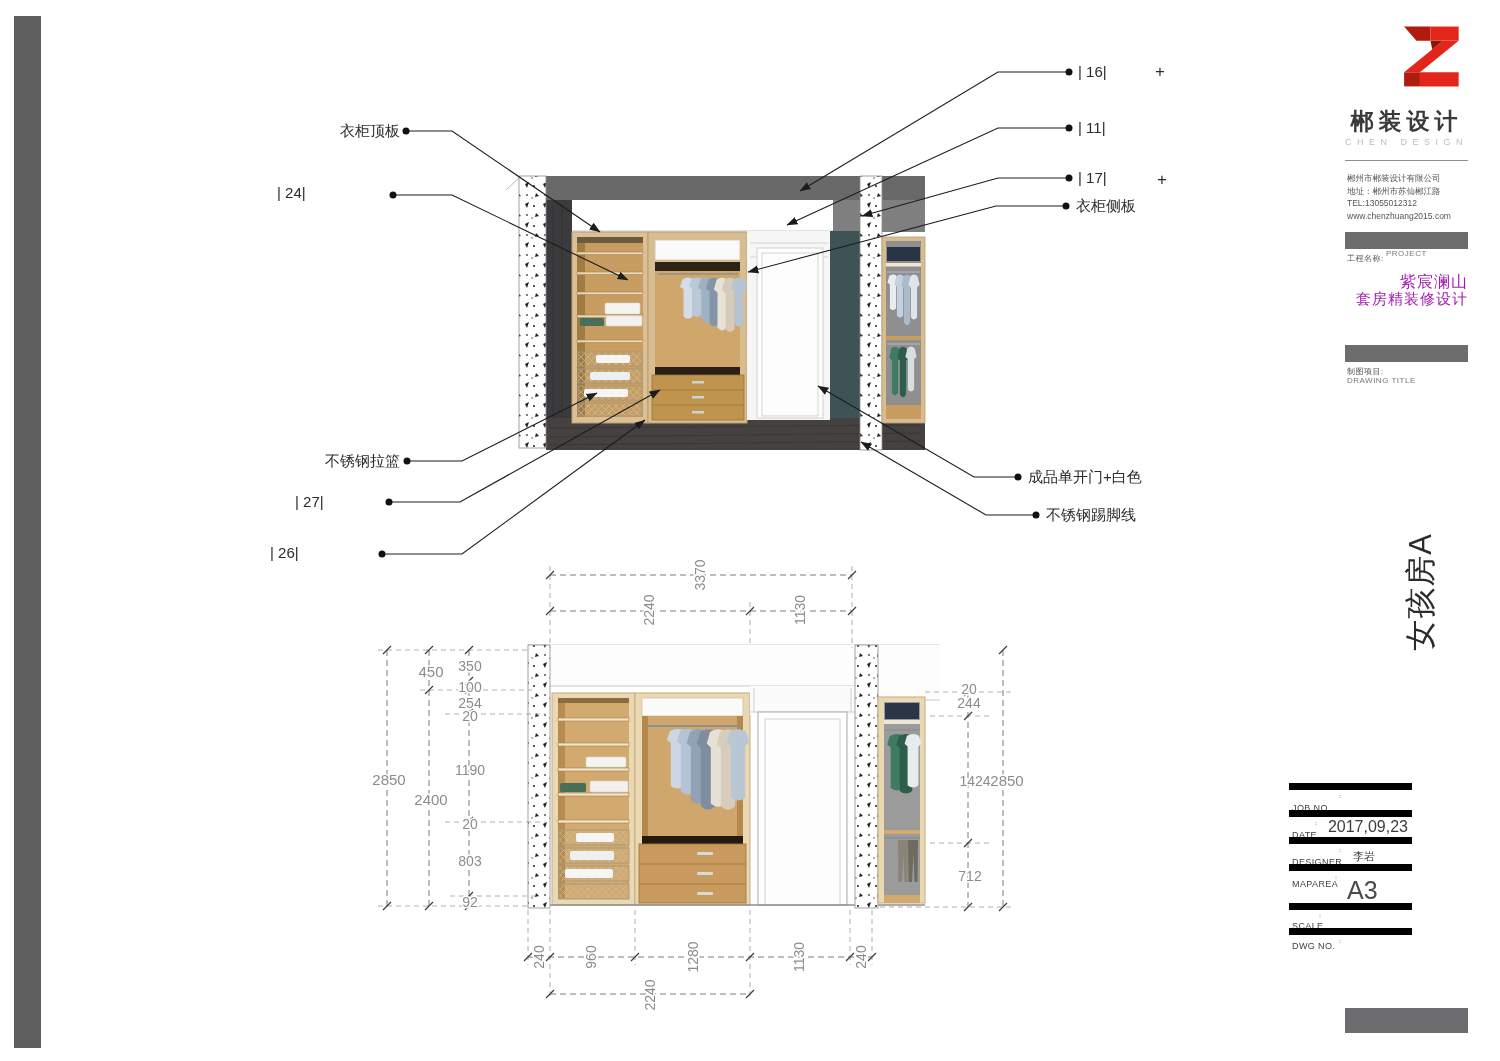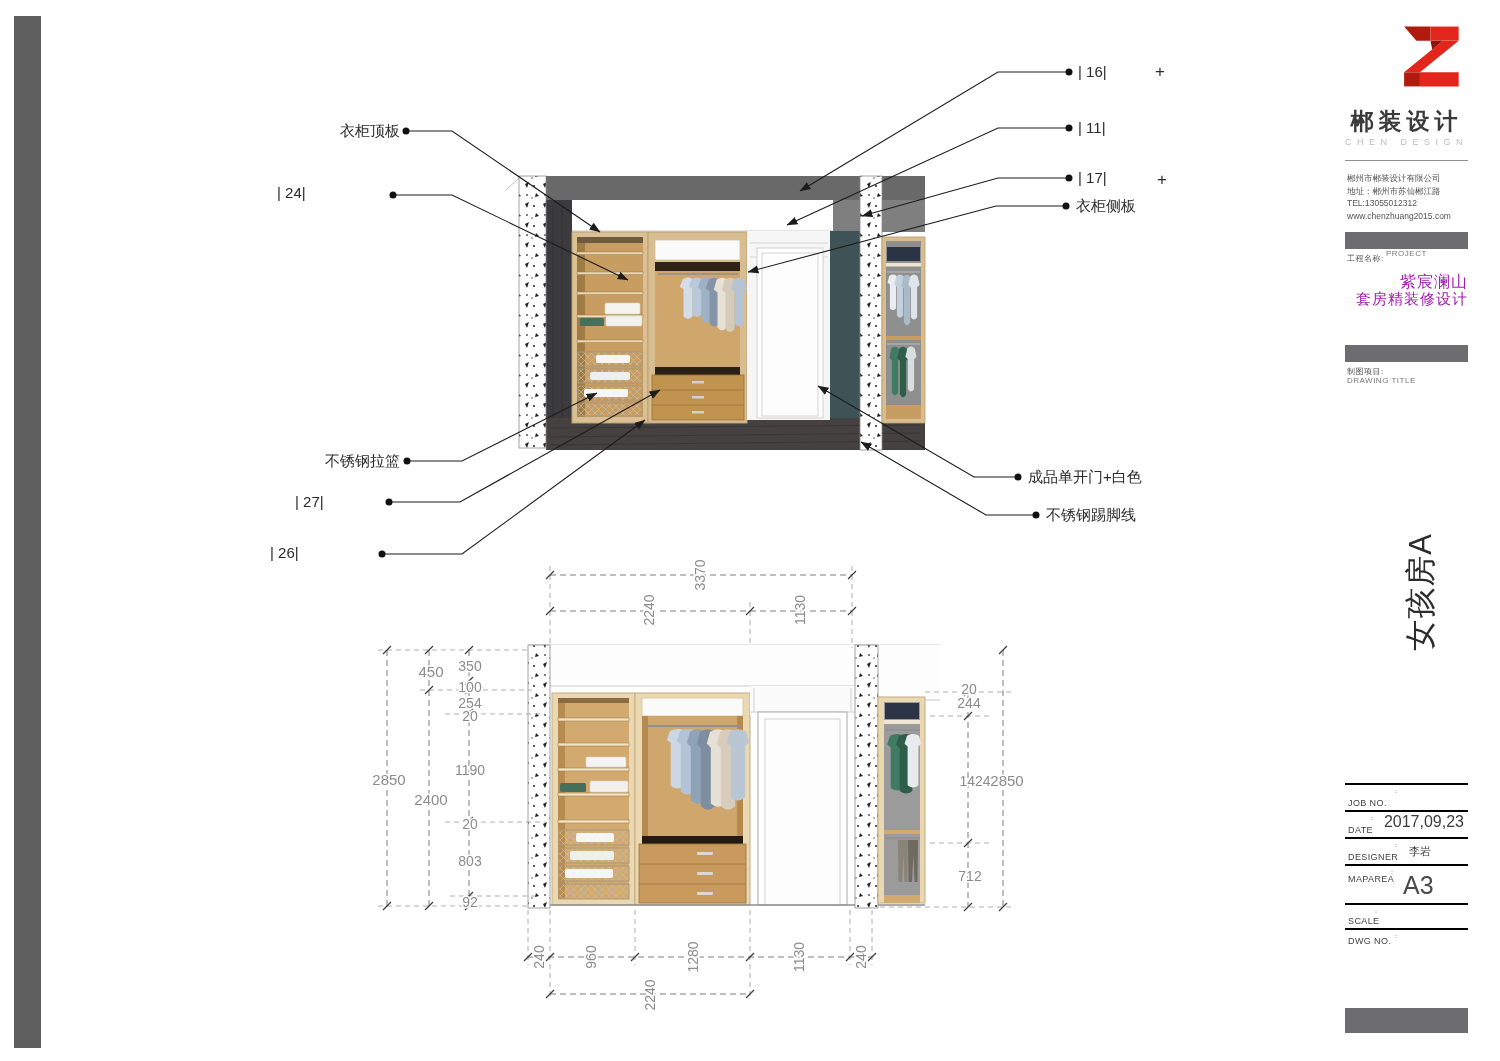--- a/index.html
+++ b/index.html
@@ -18,21 +18,21 @@
   .brand{font-size:23px;font-weight:bold;letter-spacing:5px;color:#3a3a3a;text-align:center;}
   .brand-en{font-size:9px;letter-spacing:5.5px;color:#bdbdbd;text-align:center;}
   .hr{position:absolute;left:0;width:123px;height:0;border-top:1px solid #8f8f8f;}
   .cinfo{font-size:8.5px;color:#555;line-height:12.5px;text-align:left;}
   .bar{position:absolute;left:0;width:123px;background:#6d6d6f;}
   .slab{font-size:8px;color:#555;letter-spacing:.5px;}
   .slab-en{font-size:8px;color:#777;letter-spacing:.5px;}
   .pname{font-size:16px;color:#a21caf;text-align:right;letter-spacing:1px;}
   .room{position:absolute;left:1350px;top:572px;width:140px;height:40px;transform:rotate(-90deg);
         font-size:31px;color:#2b2b2b;text-align:center;letter-spacing:1px;}
-  .frow{position:absolute;left:1345px;width:123px;border-top:2px solid #000000;}
+  .frow{position:absolute;left:1289px;width:123px;border-top:7px solid #000000;}
   .flab{position:absolute;bottom:4px;left:3px;font-size:9px;letter-spacing:.4px;color:#3f3f3f;}
   .fmark{position:absolute;top:2px;left:48px;font-size:6px;color:#666;}
   .fval{position:absolute;color:#3c3c3c;}
   .v-date{right:4px;bottom:8px;font-size:16px;}
   .v-designer{left:64px;bottom:7px;font-size:11px;}
   .v-map{left:58px;bottom:5px;font-size:25px;color:#4a4a4a;}
   .dwgcode{position:absolute;left:1347px;top:946px;font-size:54px;letter-spacing:2px;color:#2e2e2e;}
 </style>
 </head>
 <body>

